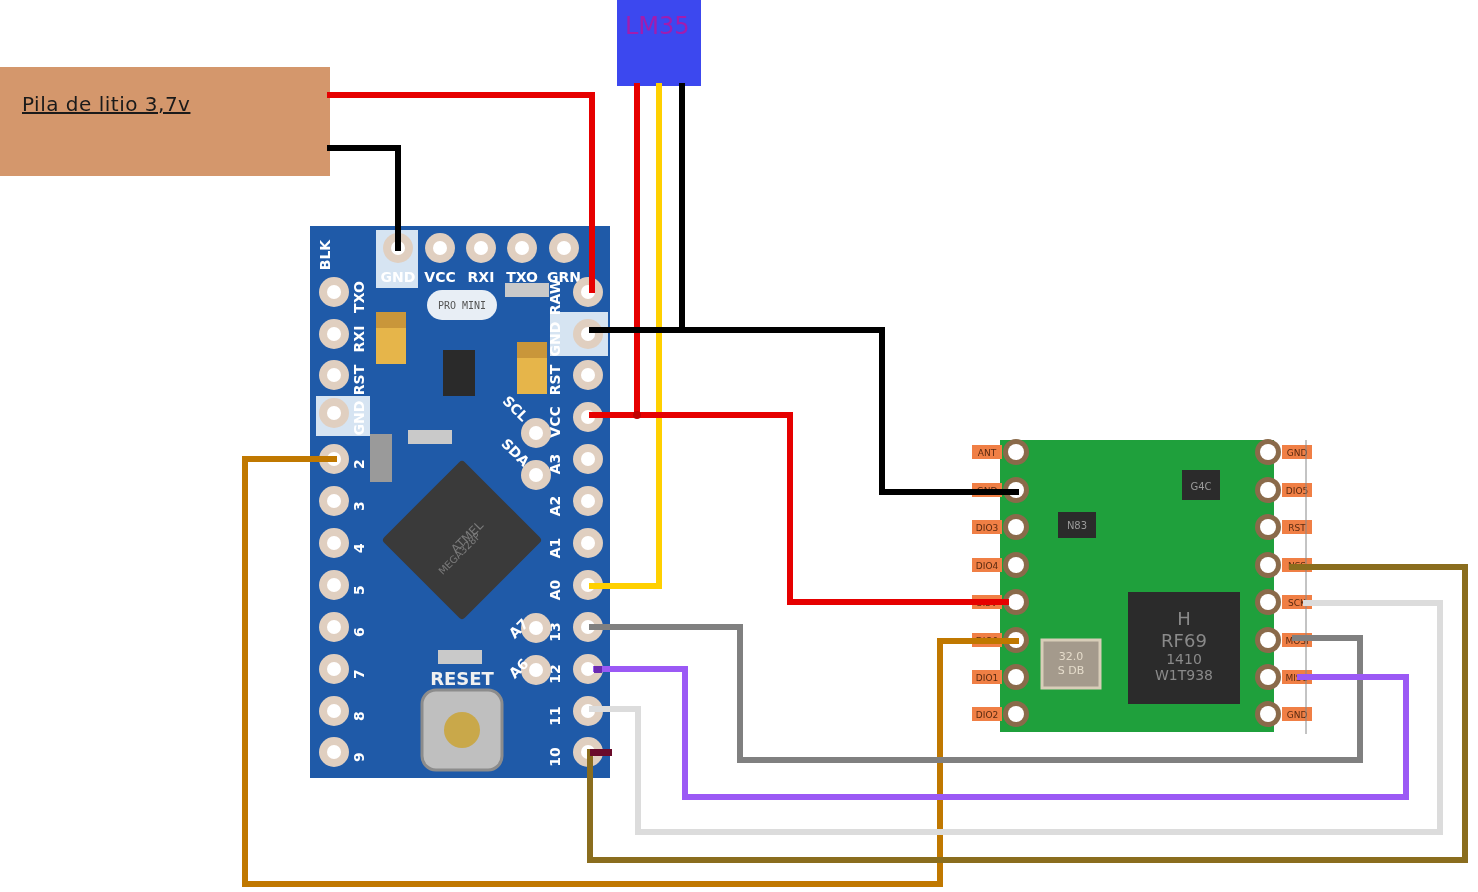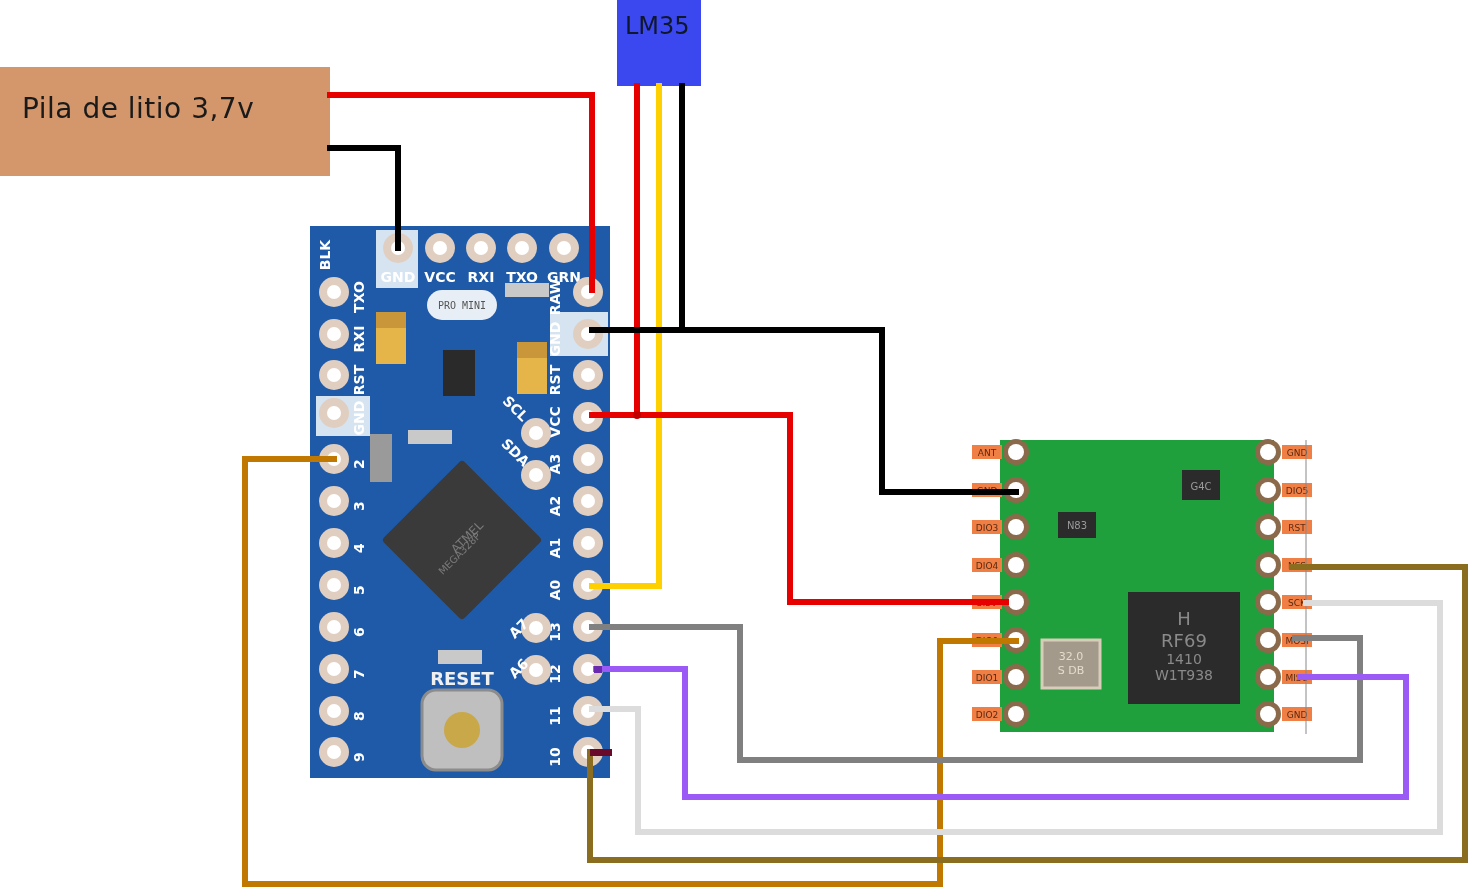--- a/index.html
+++ b/index.html
@@ -1,21 +1,21 @@
 <!DOCTYPE html>
 <html><head>
 <meta charset="utf-8">
 <style>
   html, body { margin: 0; padding: 0; background: #ffffff; }
   body { width: 1478px; height: 892px; position: relative; overflow: hidden; font-family: "DejaVu Sans", sans-serif; }
   #stage { position: absolute; left: 0; top: 0; width: 1478px; height: 892px; }
   .battery { position: absolute; left: 0; top: 67px; width: 330px; height: 109px; background: #d4976c; }
-  .battery-label { position: absolute; left: 22px; top: 92px; font-size: 28px; color: #1a1a1a; letter-spacing: 0.5px; }
+  .battery-label { position: absolute; left: 22px; top: 92px; font-size: 20px; color: #1a1a1a; letter-spacing: 0.5px; text-decoration: underline; }
   .lm35 { position: absolute; left: 617px; top: 0; width: 84px; height: 86px; background: #3c48ef; }
-  .lm35-label { position: absolute; left: 625px; top: 12px; font-size: 24px; color: #0f172a; }
+  .lm35-label { position: absolute; left: 625px; top: 12px; font-size: 24px; color: #a21caf; }
 </style>
 </head>
 <body>
 
 <div class="battery"></div>
 <div class="battery-label">Pila de litio 3,7v</div>
 <div class="lm35"></div>
 <div class="lm35-label">LM35</div>
 
 <svg id="stage" width="1478" height="892" viewBox="0 0 1478 892" xmlns="http://www.w3.org/2000/svg">

